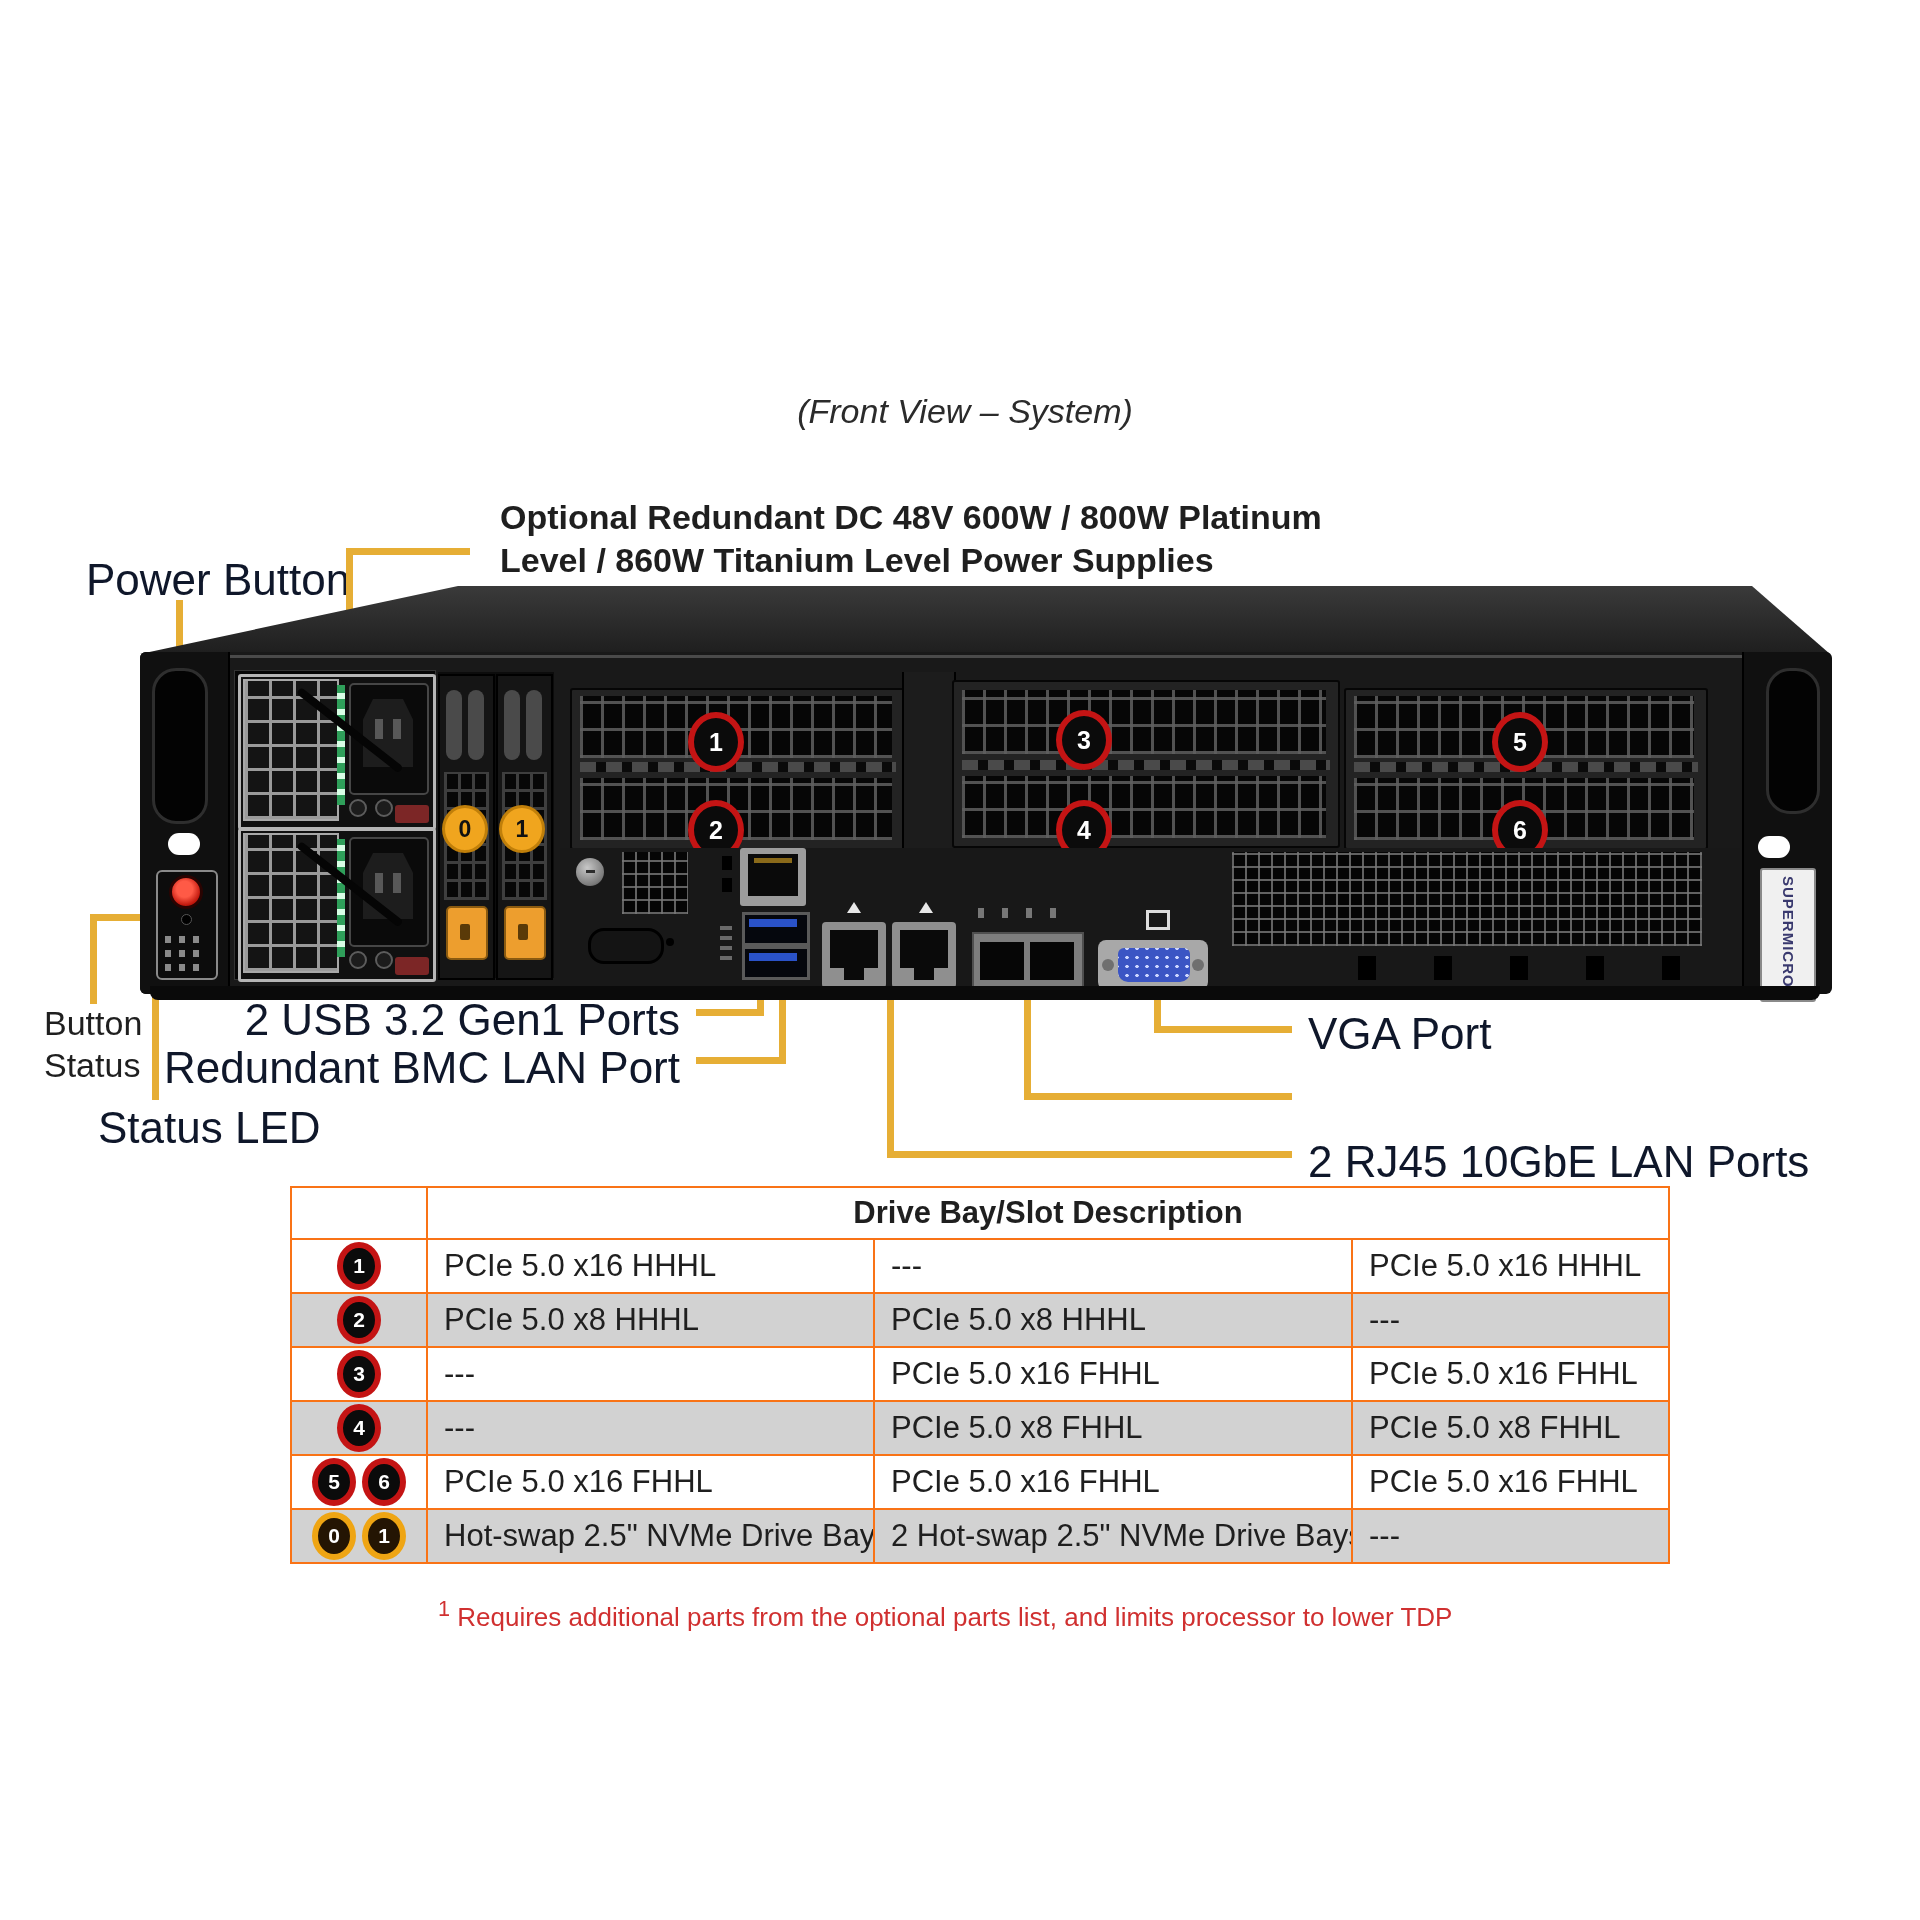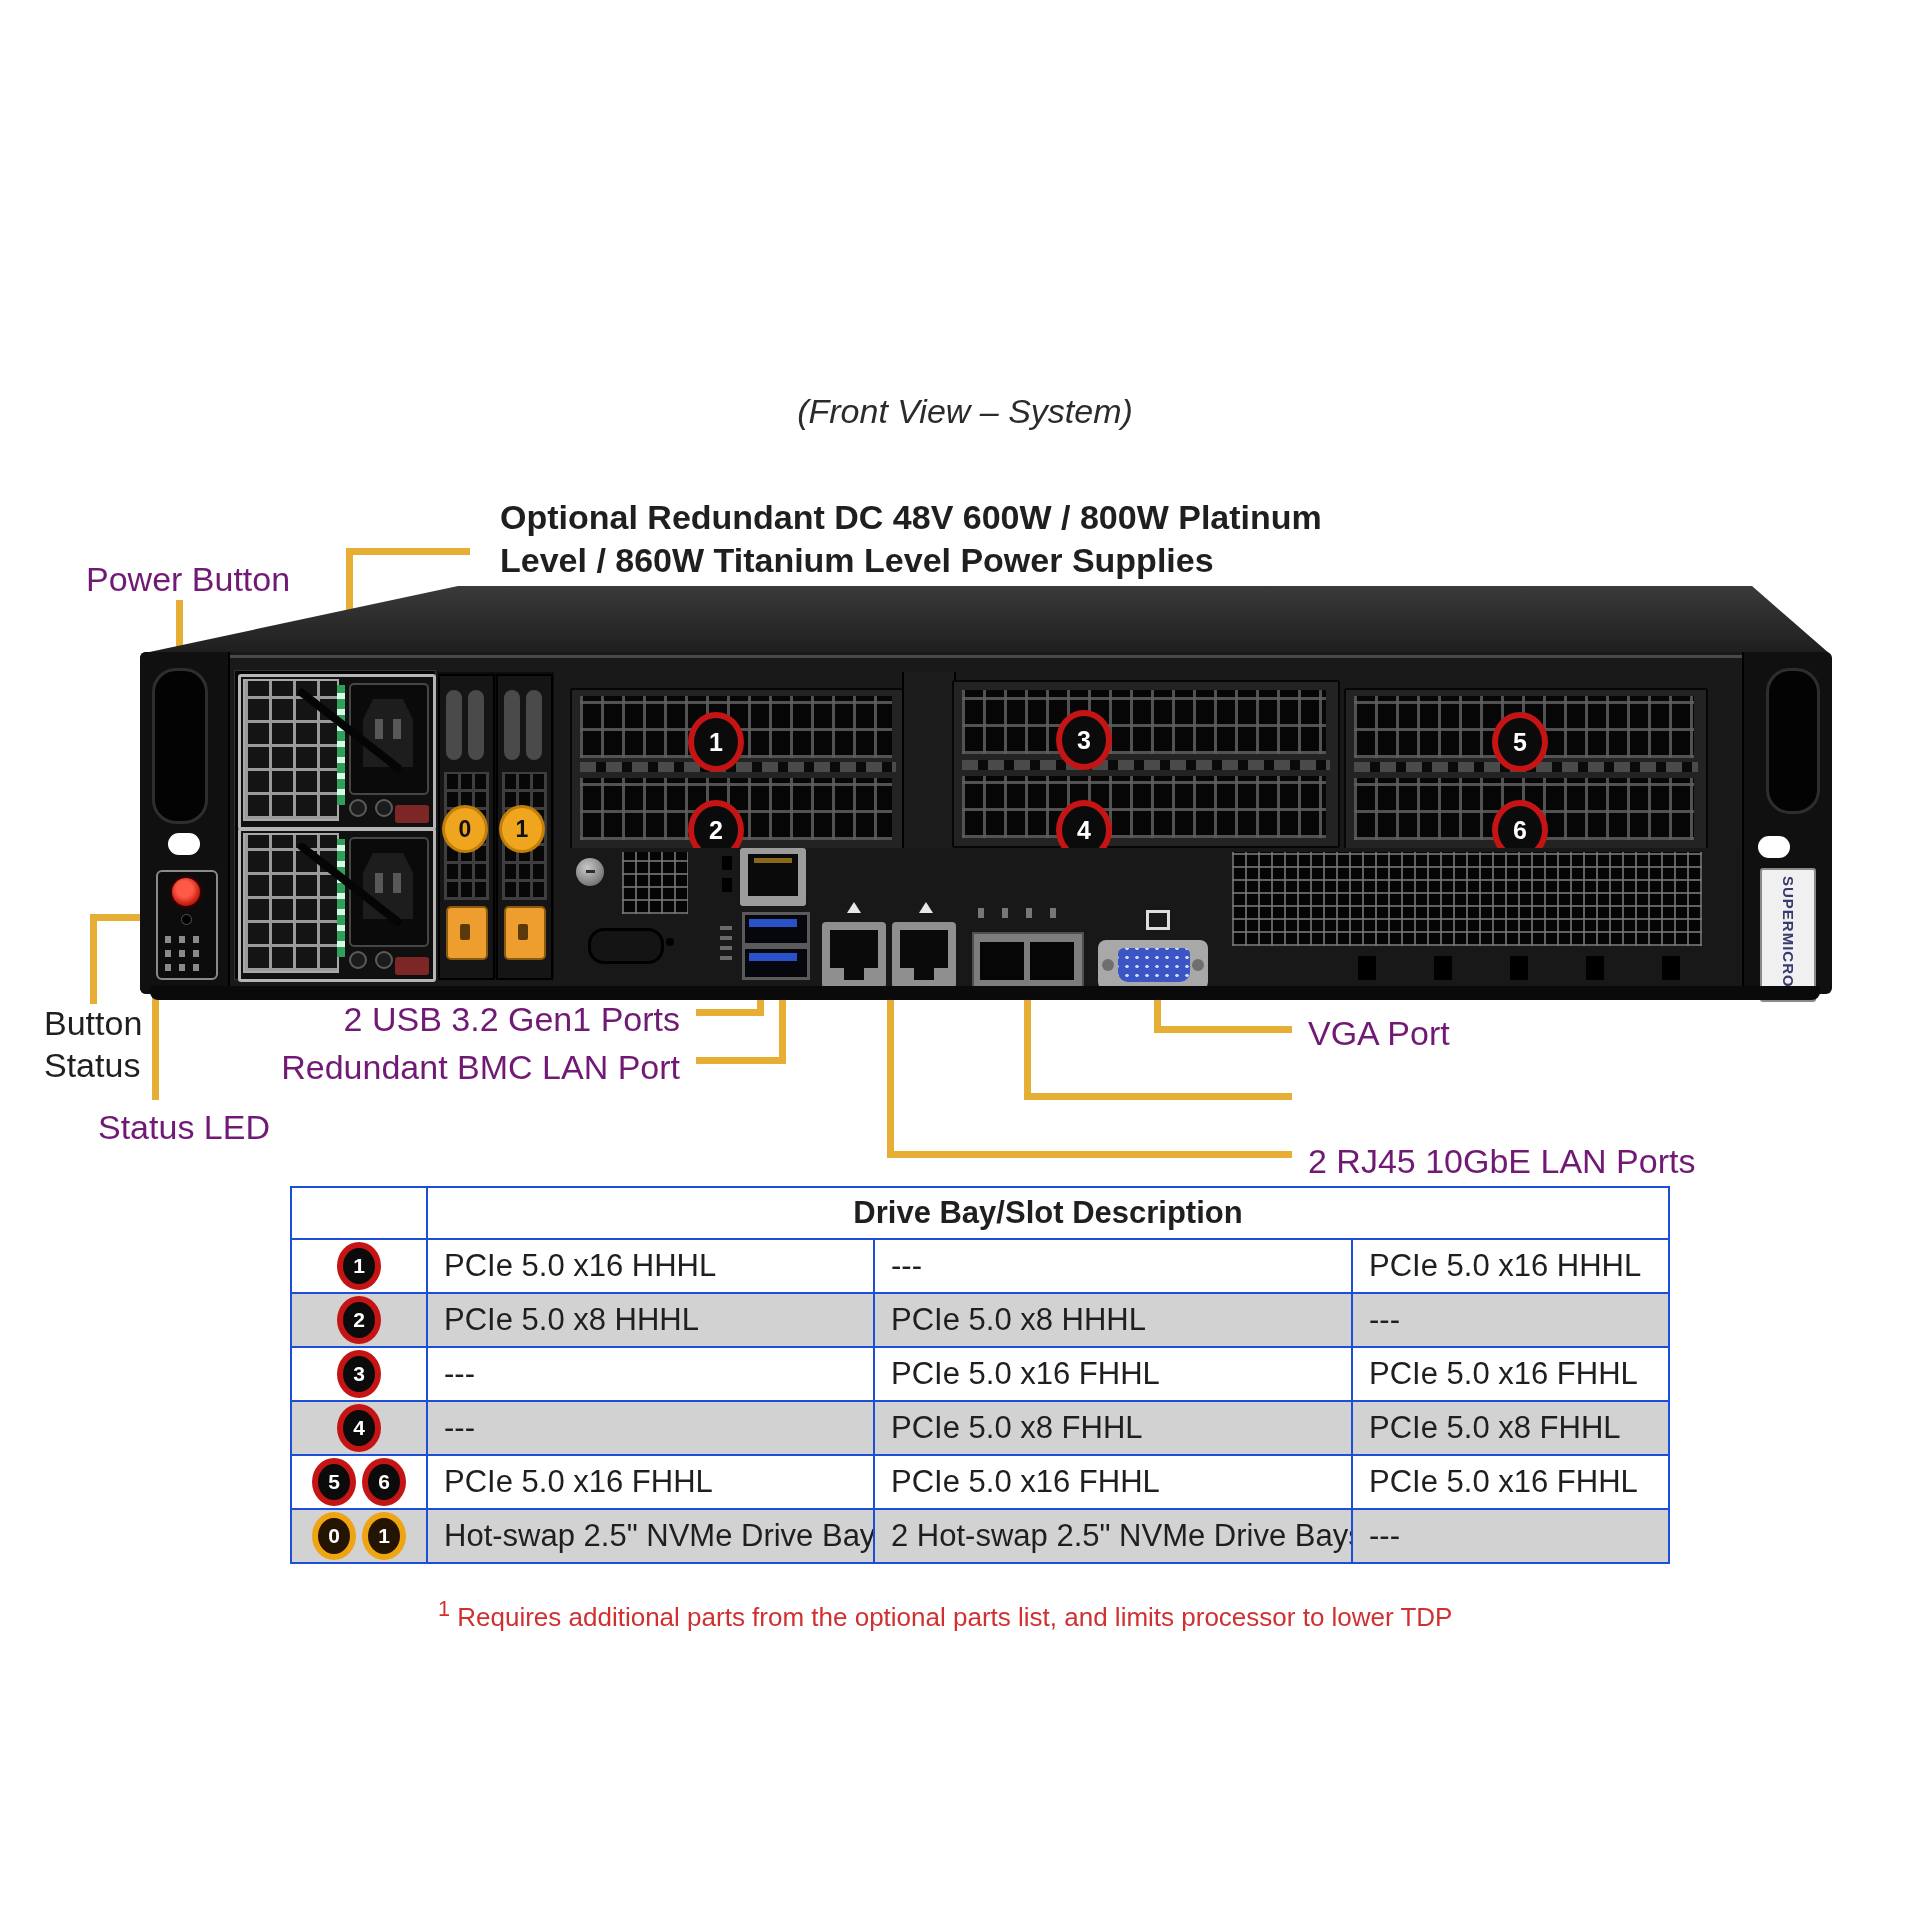--- a/index.html
+++ b/index.html
@@ -1,20 +1,20 @@
 <!DOCTYPE html>
 <html><head>
 <meta charset="utf-8">
 <style>
   html,body{margin:0;padding:0;background:#fff;}
   .canvas{position:relative;width:1920px;height:1920px;background:#fff;overflow:hidden;
           font-family:"Liberation Sans",sans-serif;color:#1f1f1f;}
   .abs{position:absolute;}
   .gl{position:absolute;background:#E6AE35;}
-  .lbl{position:absolute;font-size:34px;line-height:43px;color:#701a75;white-space:nowrap;}
+  .lbl{position:absolute;font-size:44px;line-height:43px;color:#0f172a;white-space:nowrap;}
   .lbl-r{text-align:right;}
   
   .lid{position:absolute;left:140px;top:586px;width:1690px;height:68px;
        background:linear-gradient(#3a3a3a,#1e1e1e);
        clip-path:polygon(318px 0,1612px 0,1690px 68px,0 68px);}
   .face{position:absolute;left:140px;top:652px;width:1690px;height:342px;background:#191919;border-radius:6px;}
   .base{position:absolute;left:150px;top:986px;width:1670px;height:14px;background:#0a0a0a;border-radius:0 0 8px 8px;}
   .ear{position:absolute;top:652px;width:88px;height:342px;background:#101010;}
   .handle{position:absolute;background:#030303;border:3px solid #2e2e2e;border-radius:24px;}
   .earhole{position:absolute;width:32px;height:22px;background:#fff;border-radius:11px;}
@@ -39,21 +39,21 @@
   .tbadge{display:inline-flex;width:32px;height:36px;border-radius:50%;align-items:center;justify-content:center;
           font-weight:bold;font-size:21px;vertical-align:middle;margin:0 3px;}
   .tbadge.red{background:#0b0b0b;border:6px solid #C41414;color:#fff;}
   .tbadge.orange{background:#241503;border:6px solid #EFA513;color:#fff;}
   .latch{position:absolute;width:38px;height:50px;background:#ED9E2E;border:2px solid #8a5a10;border-radius:5px;}
   .latch::after{content:"";position:absolute;left:12px;top:16px;width:10px;height:16px;background:#5a3a08;border-radius:2px;}
   .pill{position:absolute;width:16px;height:70px;background:#4a4a4a;border-radius:8px;}
   
   .spec-table-wrap{position:absolute;left:290px;top:1186px;width:1378px;}
   table.spec{border-collapse:collapse;width:100%;table-layout:fixed;border:2px solid #3c3c3c;font-size:31px;}
-  table.spec td,table.spec th{border:2px solid #1d4ed8;font-weight:normal;overflow:hidden;white-space:nowrap;}
+  table.spec td,table.spec th{border:2px solid #f97316;font-weight:normal;overflow:hidden;white-space:nowrap;}
   table.spec .h1 th{height:48px;font-weight:bold;text-align:center;background:#fff;}
   table.spec .h2 th{height:52px;text-align:center;background:#D2D2D2;border-bottom:5px solid #000;}
   table.spec .dr td{height:50px;}
   table.spec .dr td.c1{text-align:center;}
   table.spec .dr td.cv{padding-left:16px;text-align:left;}
   table.spec tr.even td{background:#D2D2D2;}
   table.spec tr.odd td{background:#fff;}
   .supred{color:#C23A3A;font-size:0.6em;vertical-align:super;}
   .footnote{position:absolute;left:438px;top:1596px;font-size:26px;color:#D03030;white-space:nowrap;text-align:right;}
   .brand{position:absolute;left:1760px;top:868px;width:52px;height:118px;background:#f0f0f0;border:2px solid #8a8a8a;

